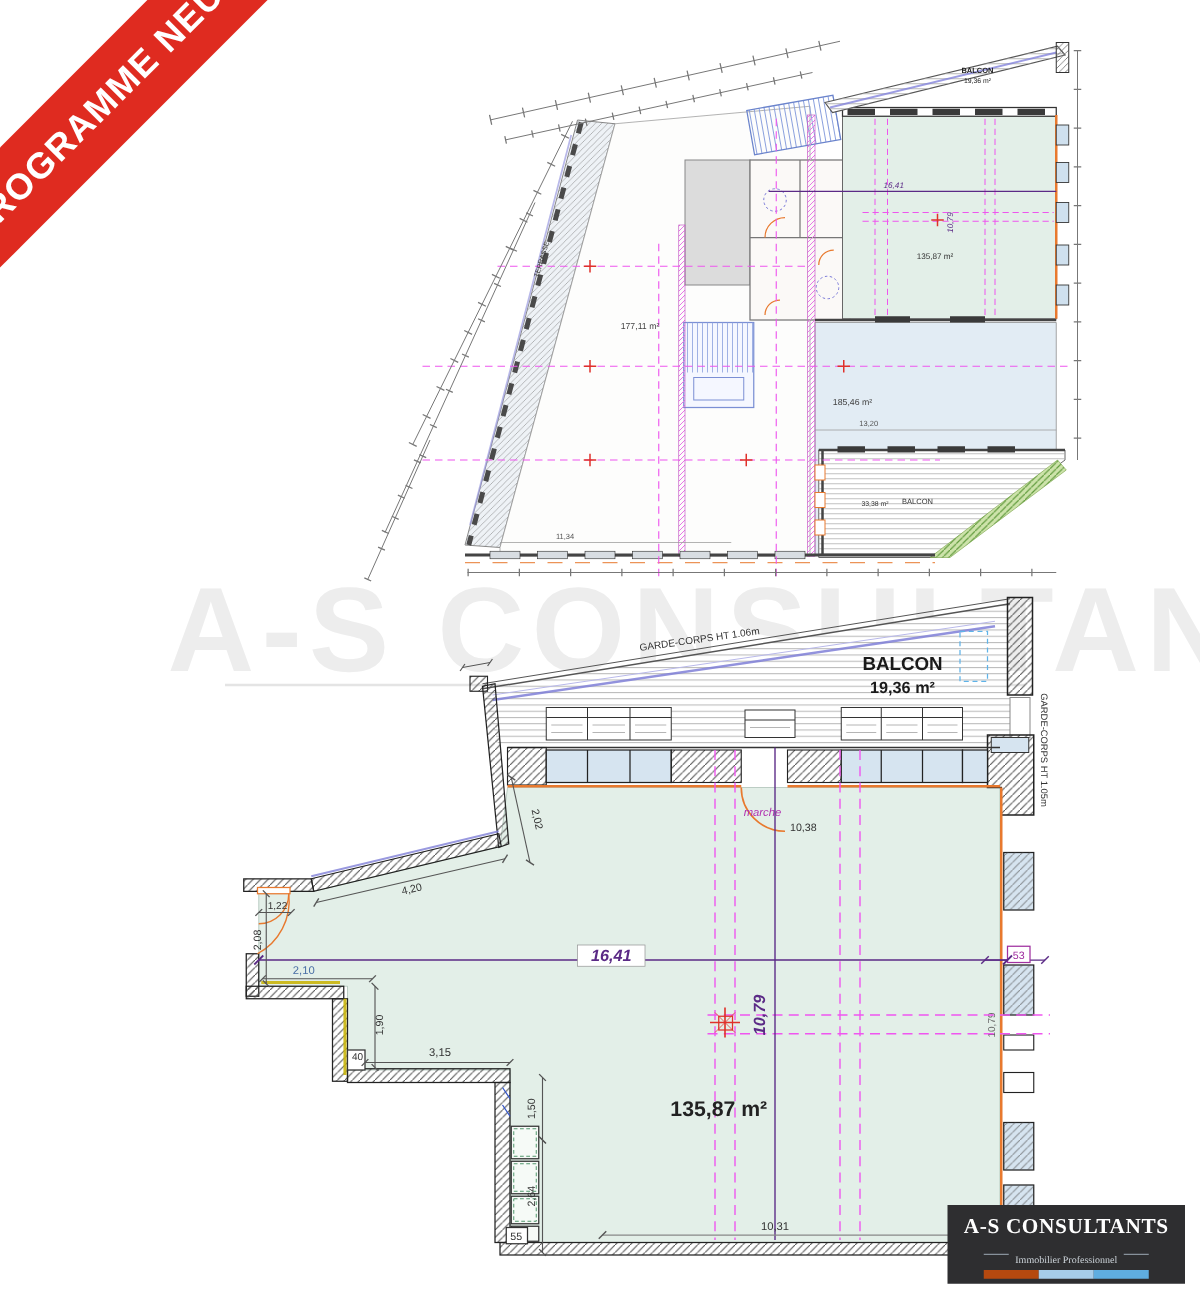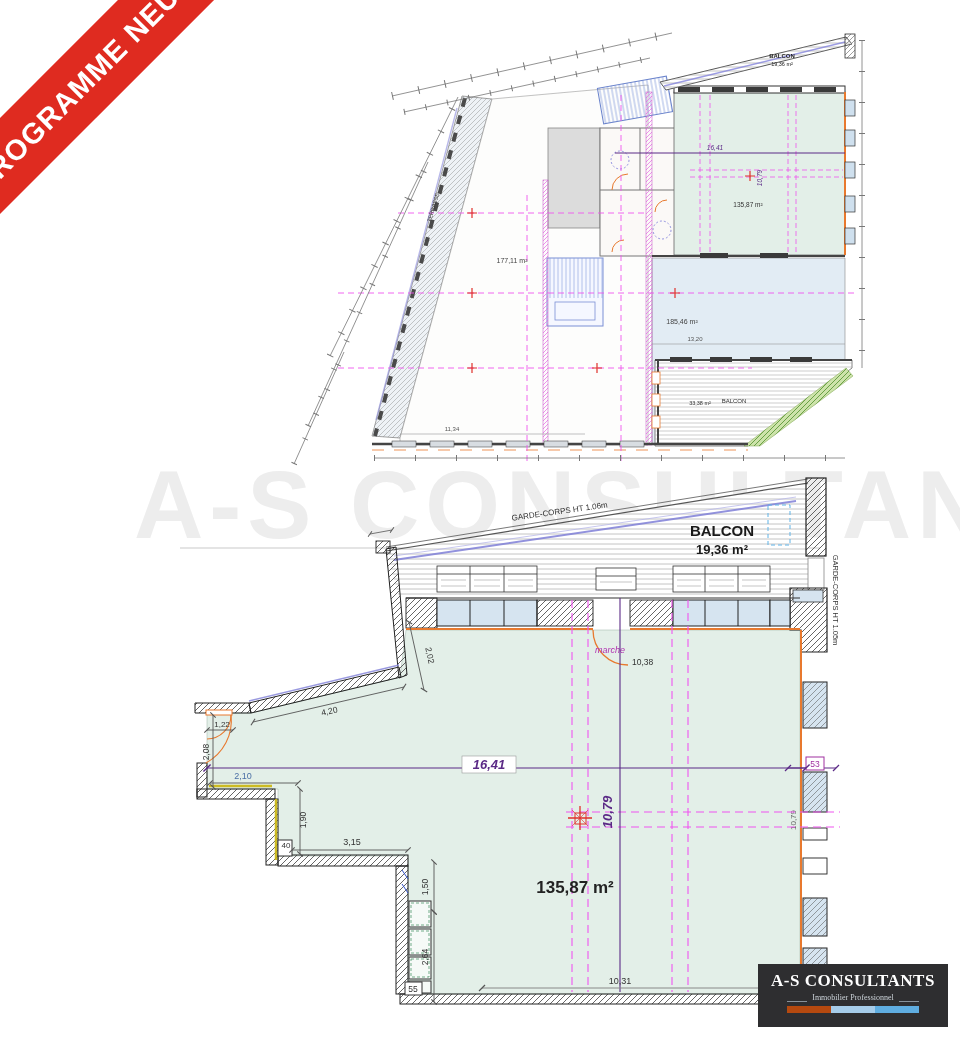--- a/index.html
+++ b/index.html
@@ -11,21 +11,21 @@
   .wm-line{position:absolute;left:180px;top:547px;width:640px;height:2px;background:#e4e4e4;z-index:0}
   .ribbon{position:absolute;left:-127px;top:49px;width:420px;height:68px;background:#df2b20;
           transform:rotate(-45deg);display:flex;align-items:center;justify-content:center;
           color:#fff;font-weight:bold;font-size:29px;letter-spacing:1px;z-index:6}
   .plan{position:absolute;z-index:1}
   .logo{position:absolute;left:758px;top:964px;width:190px;height:63px;background:#2e2e30;
         z-index:7;text-align:center;color:#fff}
   .logo-title{font-family:"Liberation Serif",serif;font-weight:bold;font-size:17px;
               letter-spacing:0.5px;margin-top:7px}
   .logo-sub{font-family:"Liberation Serif",serif;font-size:8px;color:#ccd3d9;
-            display:flex;align-items:flex-end;justify-content:center;gap:5px;margin-top:2px}
+            display:flex;align-items:flex-start;justify-content:center;gap:5px;margin-top:12px}
   .logo-sub:before,.logo-sub:after{content:"";display:block;width:20px;height:1px;background:#87919a}
   .logo-bar{width:132px;height:7px;margin:4px auto 0;display:flex}
   .logo-bar span{flex:1;height:7px}
   .bar-c1{background:#b5490f}.bar-c2{background:#a6cce9}.bar-c3{background:#5fade0}
   text{font-family:"Liberation Sans",sans-serif}
 </style>
 </head>
 <body>
 
 <div class="watermark">A-S CONSULTANTS</div>

